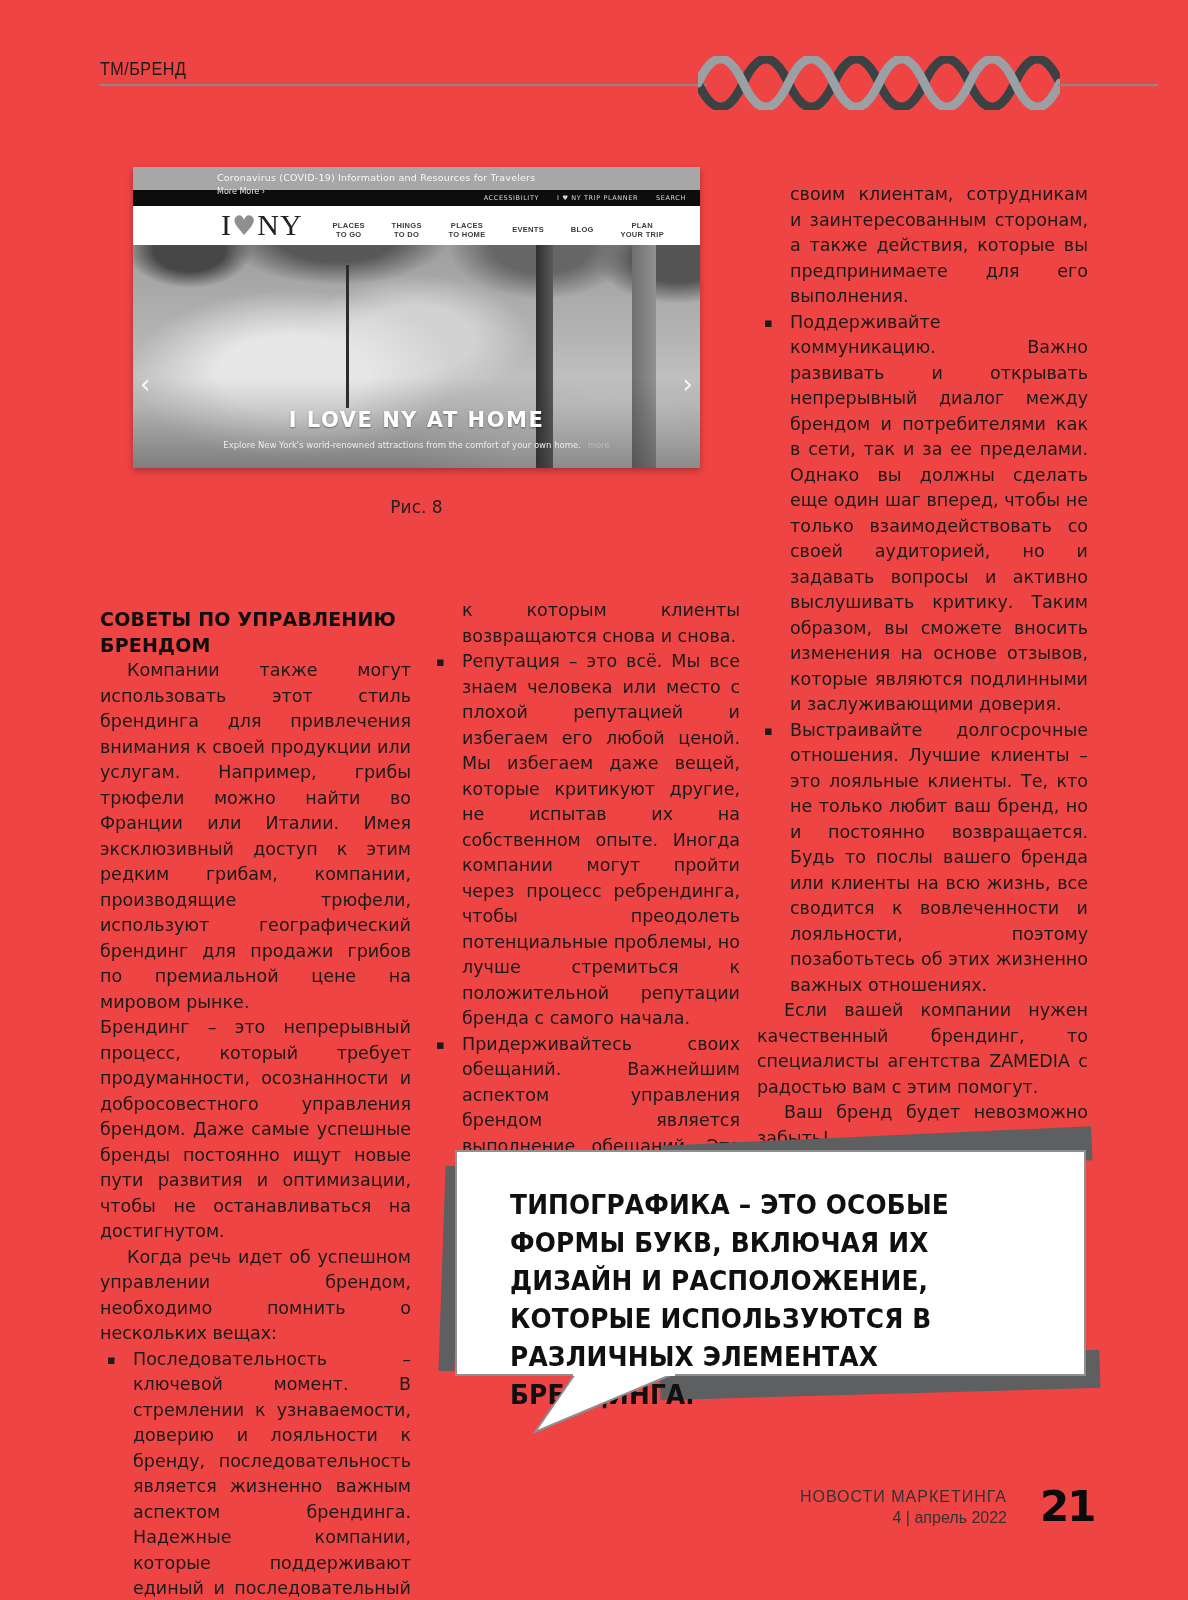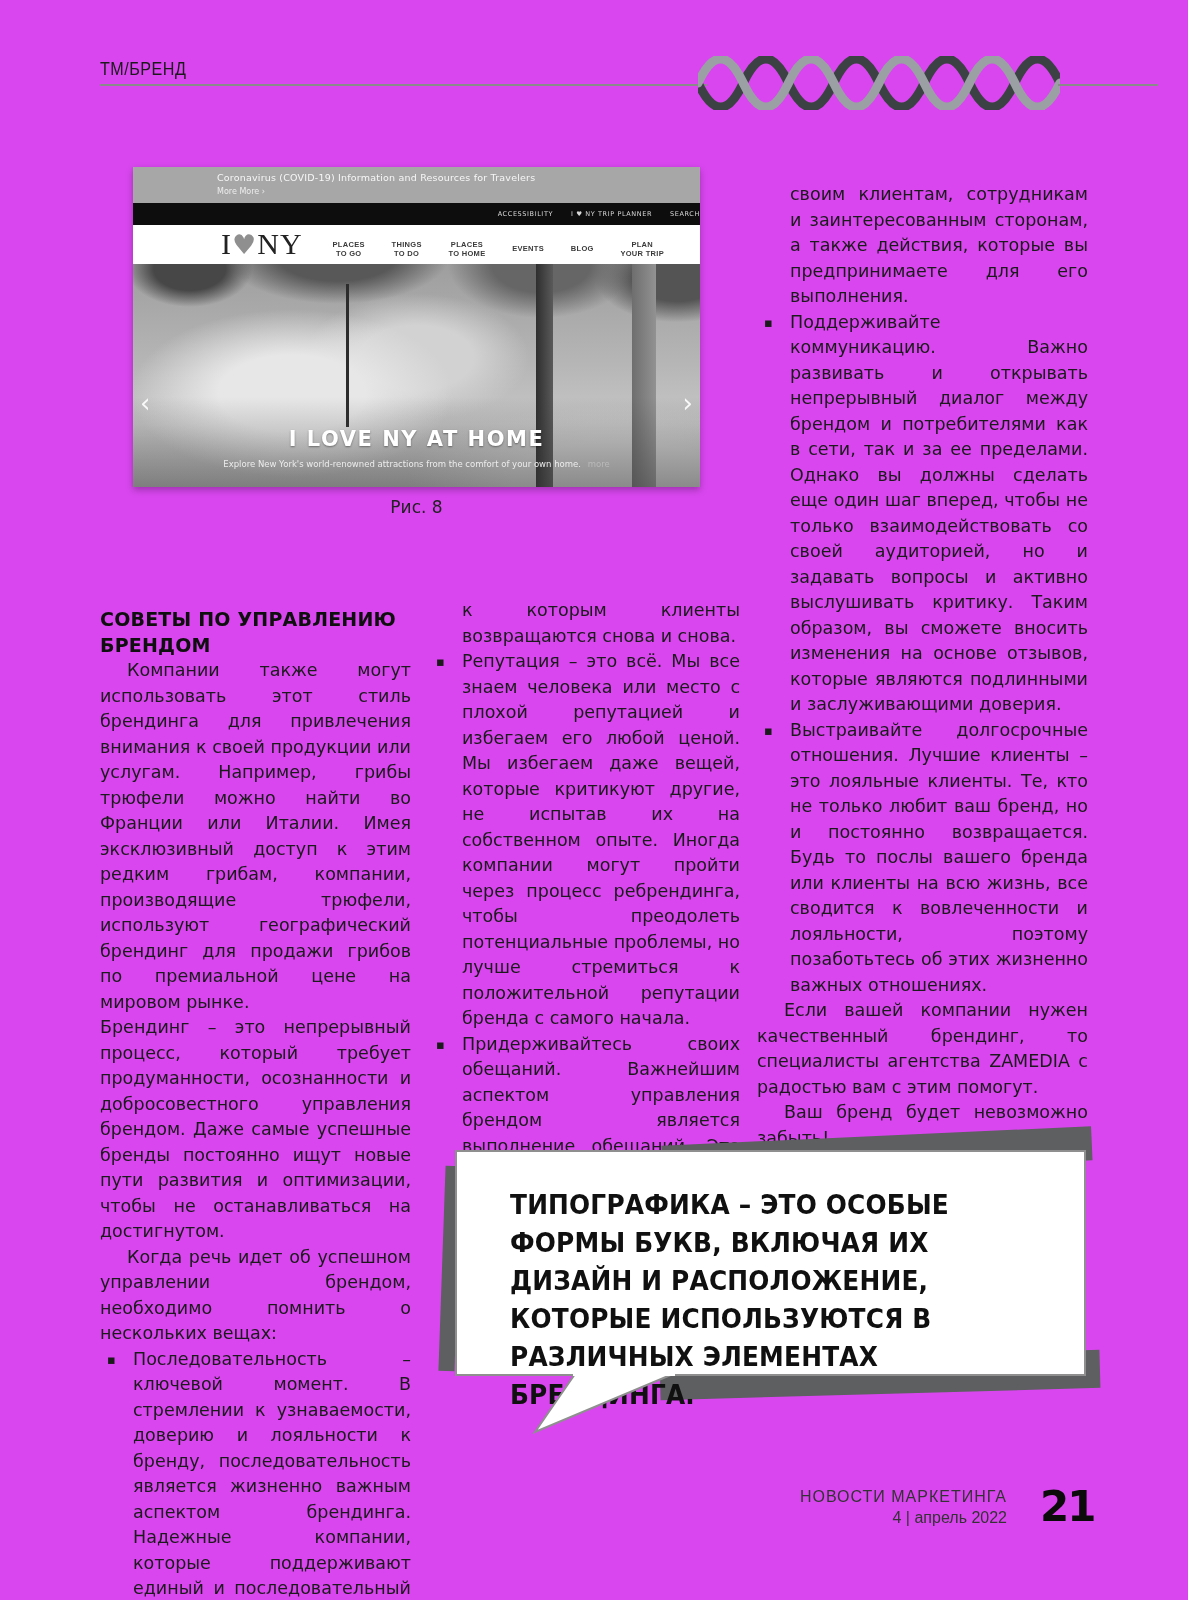--- a/index.html
+++ b/index.html
@@ -1,33 +1,33 @@
 <!DOCTYPE html>
 <html lang="ru"><head>
 <meta charset="utf-8">
 <style>
   html,body{margin:0;padding:0;background:#e8e8e8;}
-  .page{position:relative;width:1188px;height:1600px;background:#d946ef;margin:0 auto;
+  .page{position:relative;width:1188px;height:1600px;background:#ef4444;margin:0 auto;
         font-family:"DejaVu Sans",sans-serif;color:#1b1b1b;overflow:hidden;}
 
   
   .kicker{position:absolute;left:100px;top:58px;font-family:"Liberation Sans",sans-serif;
           font-size:17px;letter-spacing:.5px;color:#1a1a1a;transform:scale(.95,1.12);transform-origin:left top;}
   .rule{position:absolute;top:84px;height:2px;background:#8a8a8a;}
   .rule-left{left:100px;width:607px;}
   .rule-right{left:1058px;width:100px;}
   .wave-wrap{position:absolute;left:698px;top:56px;width:362px;height:54px;}
 
   
   .figure{position:absolute;left:133px;top:167px;width:567px;box-shadow:0 3px 7px rgba(0,0,0,.28);}
-  .web-banner{height:36px;background:#a7a7a7;padding:5px 8px 4px 84px;box-sizing:border-box;}
+  .web-banner{height:23px;background:#a7a7a7;padding:5px 8px 4px 84px;box-sizing:border-box;}
   .banner-text{font-size:9.5px;color:#f7f7f7;letter-spacing:.2px;}
   .banner-link{font-size:8px;color:#ededed;margin-top:4px;}
-  .web-utility{height:22px;background:#0d0d0d;display:flex;justify-content:flex-end;align-items:center;
-               gap:18px;}
+  .web-utility{height:16px;background:#0d0d0d;display:flex;justify-content:flex-end;align-items:center;
+               gap:18px;padding-right:14px;}
   .util-item{font-size:6.5px;color:#d8d8d8;letter-spacing:.6px;}
   .web-nav{height:39px;background:#ffffff;display:flex;align-items:center;}
   .logo{margin-left:88px;font-family:"Liberation Serif",serif;font-weight:normal;font-size:30px;
         color:#222;letter-spacing:1px;line-height:30px;white-space:nowrap;}
   .logo .heart{color:#8f8f8f;font-size:27px;font-family:"DejaVu Sans",sans-serif;}
   .nav-list{display:flex;justify-content:space-between;align-items:center;flex:1;margin:8px 36px 0 30px;}
   .nav-item{text-align:center;}
   .nav-line{font-size:7.5px;font-weight:bold;color:#3a3a3a;line-height:9px;letter-spacing:.3px;
             font-family:"Liberation Sans",sans-serif;}
   .web-hero{position:relative;height:223px;overflow:hidden;background:

